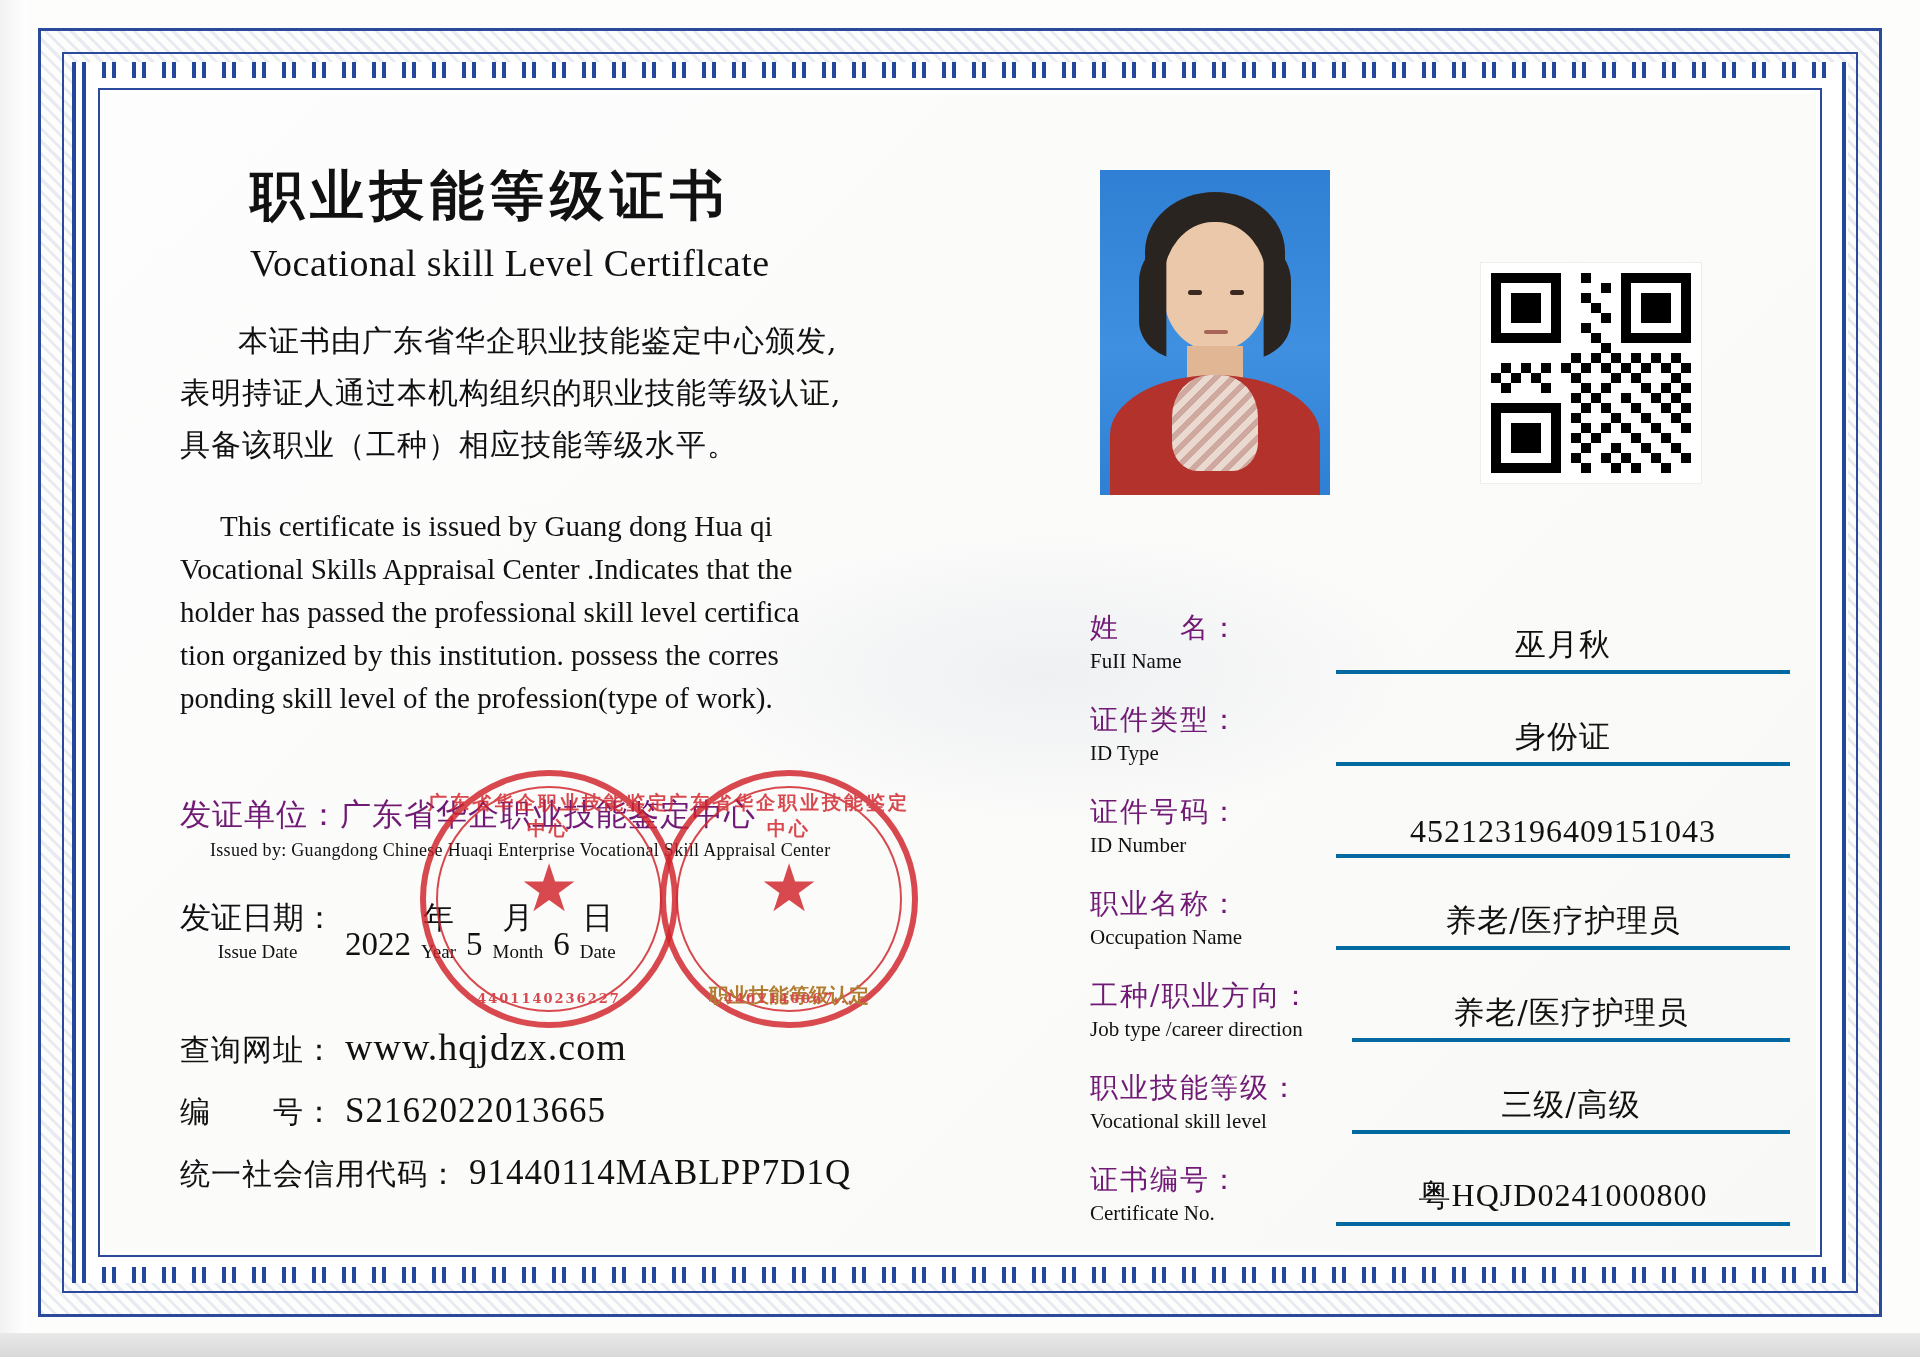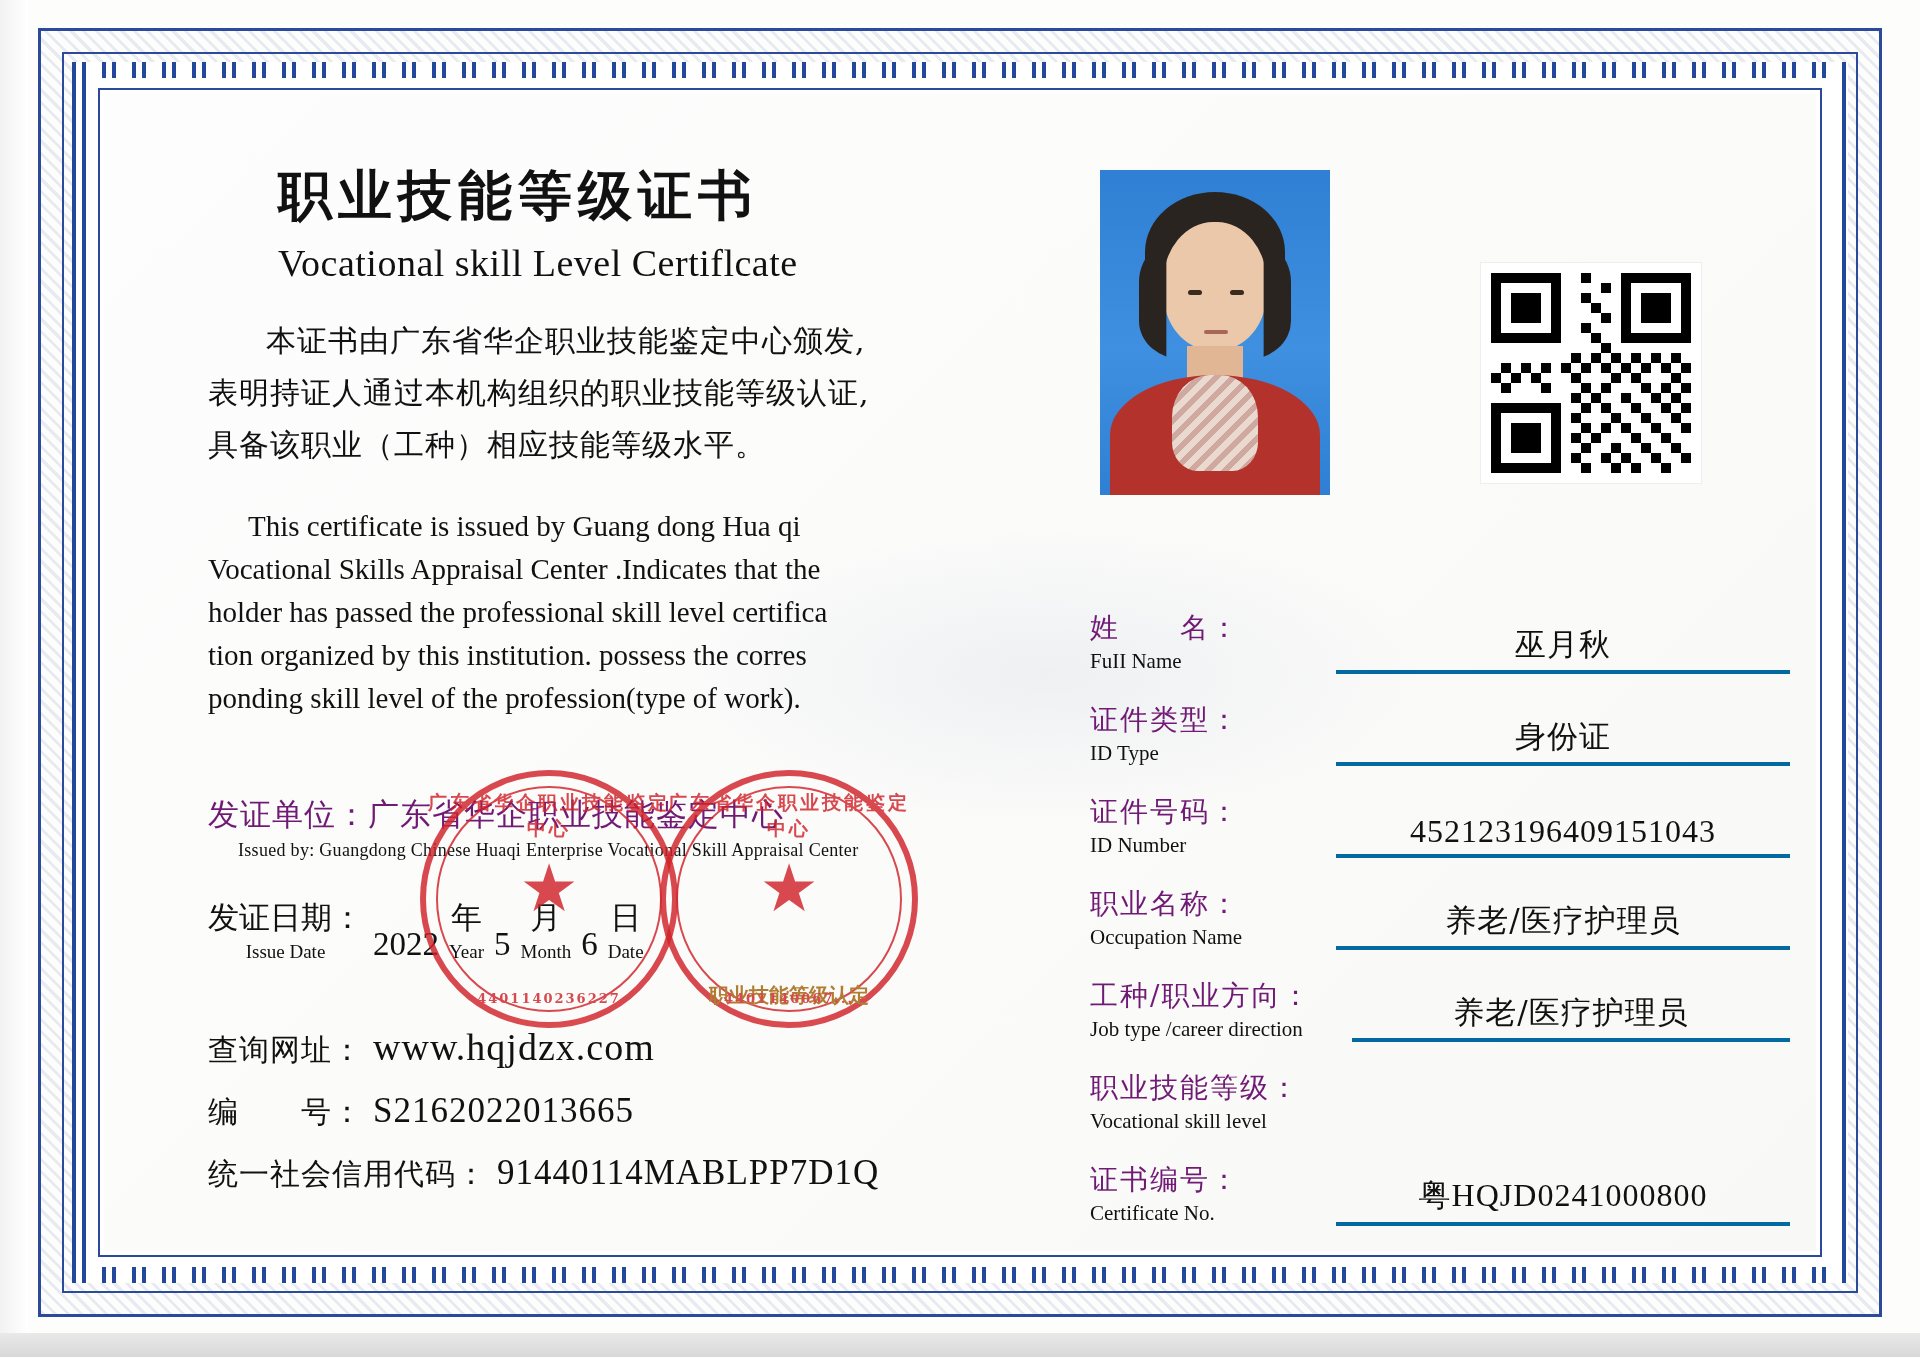--- a/index.html
+++ b/index.html
@@ -60,21 +60,21 @@
   
   .watermark{
     position:absolute;left:560px;top:430px;width:760px;height:300px;
     border-radius:50%;
     background:radial-gradient(ellipse at center, rgba(210,215,225,.30) 0%, rgba(255,255,255,0) 70%);
     pointer-events:none;
   }
 
   
   .left{
-    position:absolute;left:180px;top:160px;width:790px;margin-left:28px;
+    position:absolute;left:180px;top:160px;width:790px;
   }
   .title-cn{
     font-family:"DejaVu Serif", serif;
     font-size:54px;font-weight:bold;color:#111;
     letter-spacing:6px;
     margin-left:70px;
   }
   .title-en{
     font-family:"Liberation Serif", serif;
     font-size:38px;color:#111;margin-top:8px;margin-left:70px;
@@ -488,20 +488,23 @@
       <div class="fval-wrap">
         <span class="v">养老/医疗护理员</span>
       </div>
     </div>
 
     <div class="frow">
       <div class="flab wide">
         <span class="cn">职业技能等级：</span>
         <span class="en">Vocational skill level</span>
       </div>
+      <div class="fval-wrap">
+        <span class="v">三级/高级</span>
+      </div>
     </div>
 
     <div class="frow">
       <div class="flab">
         <span class="cn">证书编号：</span>
         <span class="en">Certificate No.</span>
       </div>
       <div class="fval-wrap">
         <span class="v num">粤HQJD0241000800</span>
       </div>

